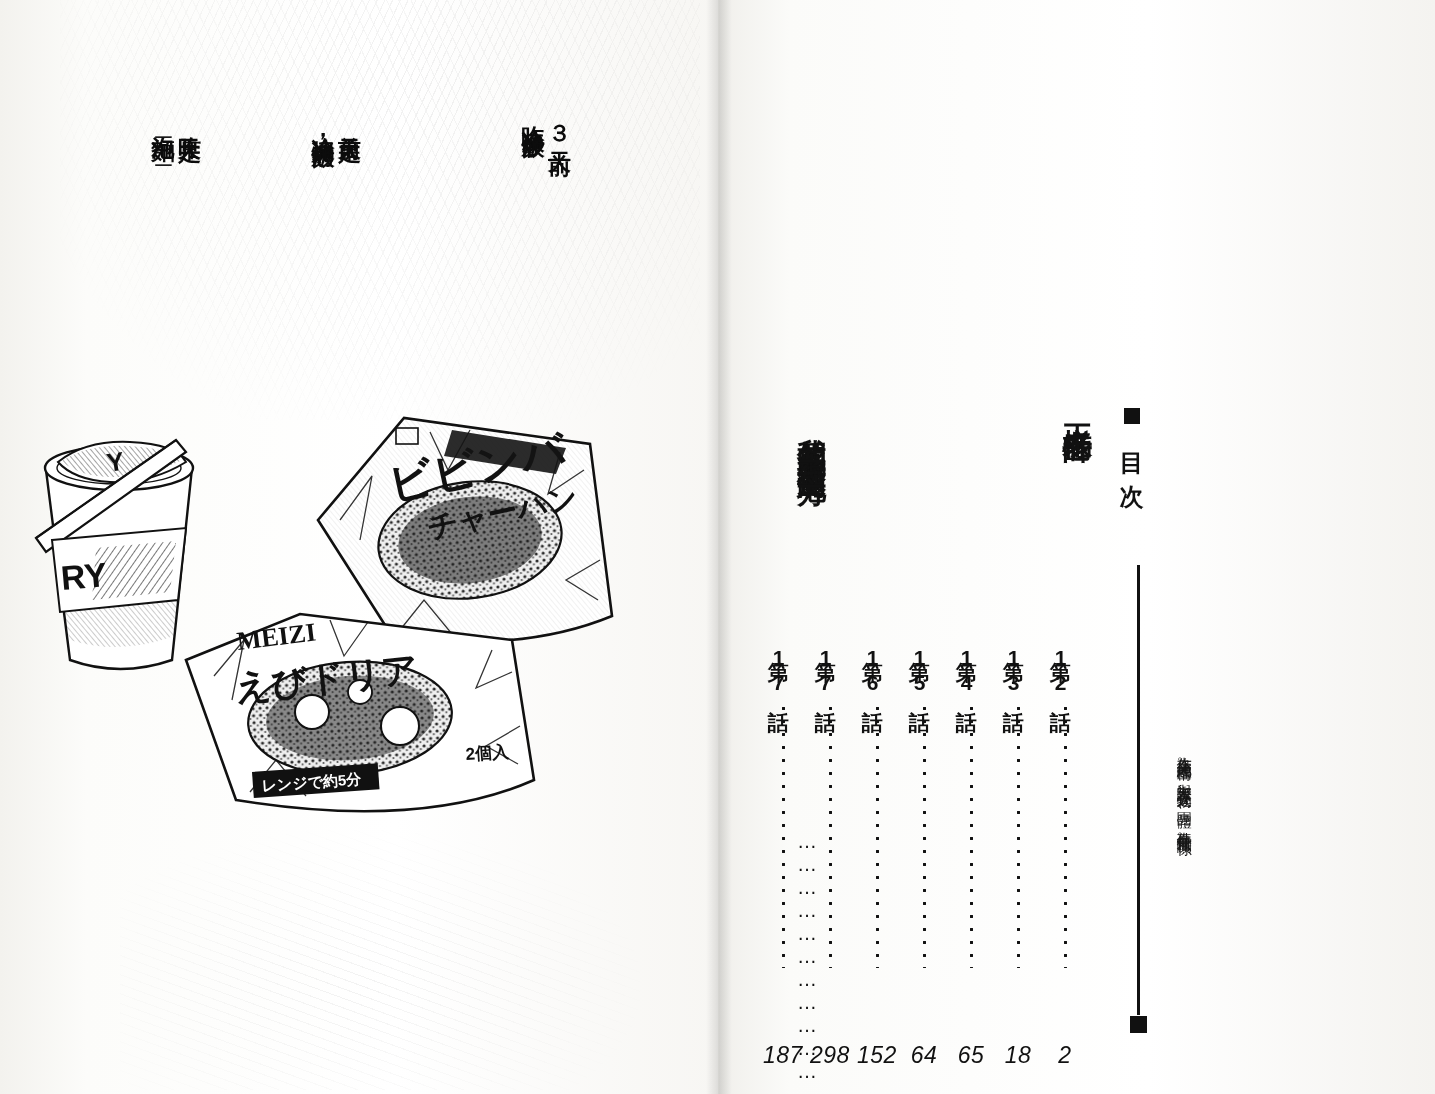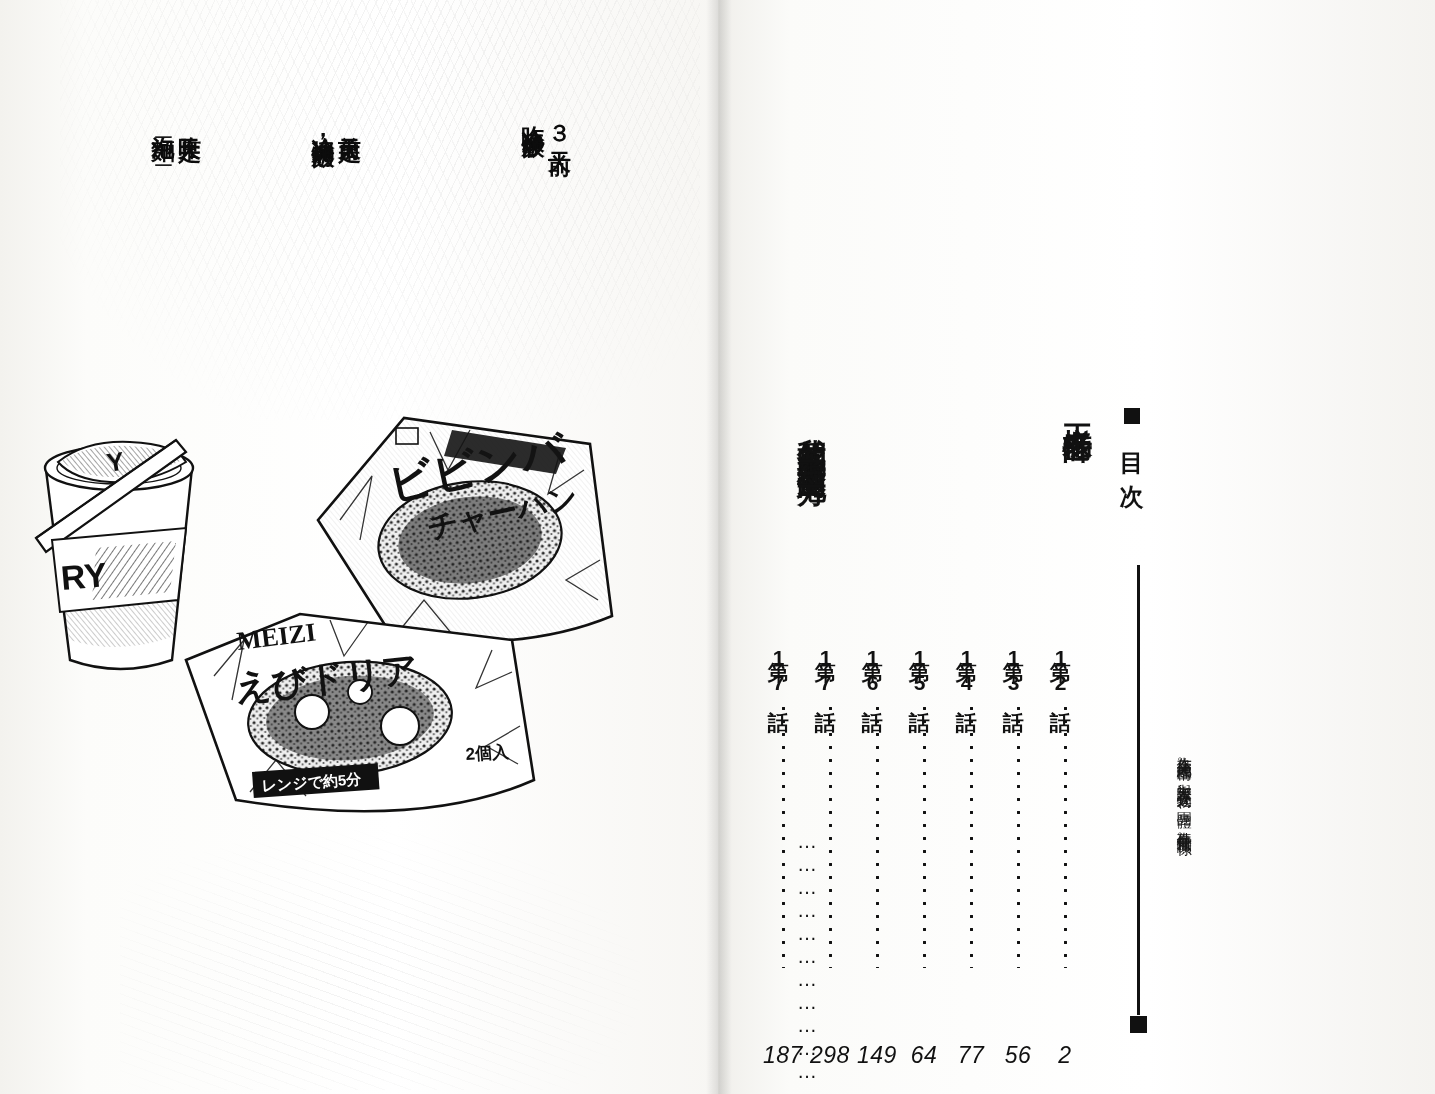--- a/index.html
+++ b/index.html
@@ -320,36 +320,36 @@
   <div class="toc-list">
 
     <div class="toc-item" style="left:208px;">
       <span class="toc-label vtext">第12話</span>
       <span class="toc-dots" style="height:266px;"></span>
       <span class="toc-page">2</span>
     </div>
     <div class="toc-item" style="left:161px;">
       <span class="toc-label vtext">第13話</span>
       <span class="toc-dots" style="height:266px;"></span>
-      <span class="toc-page">56</span>
+      <span class="toc-page">18</span>
     </div>
     <div class="toc-item" style="left:114px;">
       <span class="toc-label vtext">第14話</span>
       <span class="toc-dots" style="height:266px;"></span>
-      <span class="toc-page">77</span>
+      <span class="toc-page">65</span>
     </div>
     <div class="toc-item" style="left:67px;">
       <span class="toc-label vtext">第15話</span>
       <span class="toc-dots" style="height:266px;"></span>
       <span class="toc-page">64</span>
     </div>
     <div class="toc-item" style="left:20px;">
       <span class="toc-label vtext">第16話</span>
       <span class="toc-dots" style="height:266px;"></span>
-      <span class="toc-page">149</span>
+      <span class="toc-page">152</span>
     </div>
     <div class="toc-item" style="left:-27px;">
       <span class="toc-label vtext">第17話</span>
       <span class="toc-dots" style="height:266px;"></span>
       <span class="toc-page">298</span>
     </div>
     <div class="toc-item" style="left:-74px;">
       <span class="toc-label vtext">第17話</span>
       <span class="toc-dots" style="height:266px;"></span>
       <span class="toc-page">187</span>

